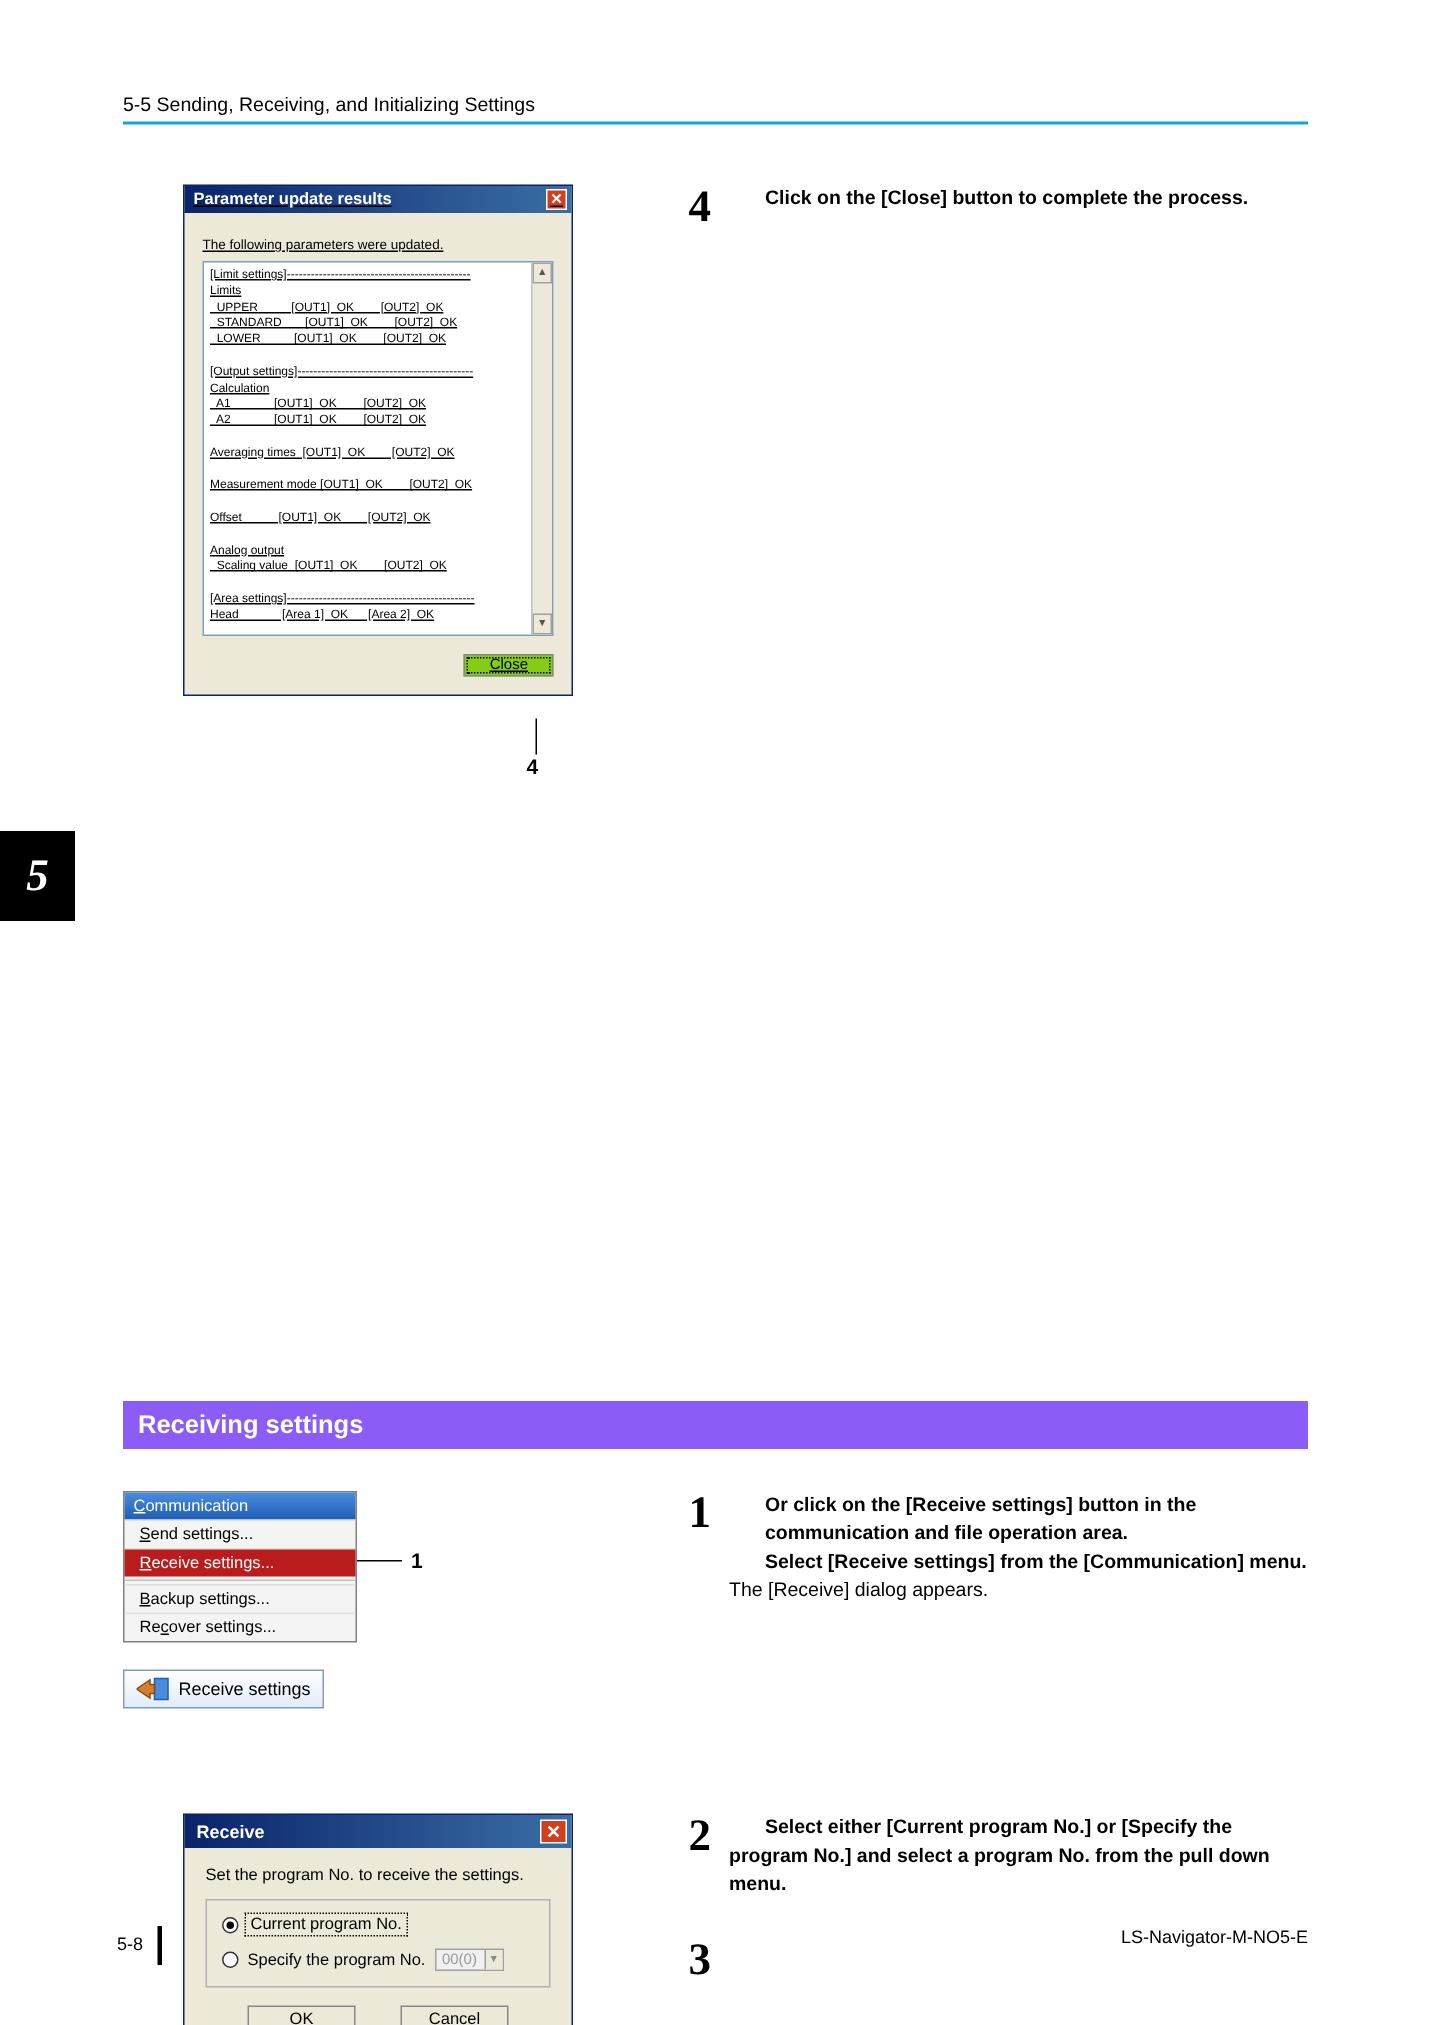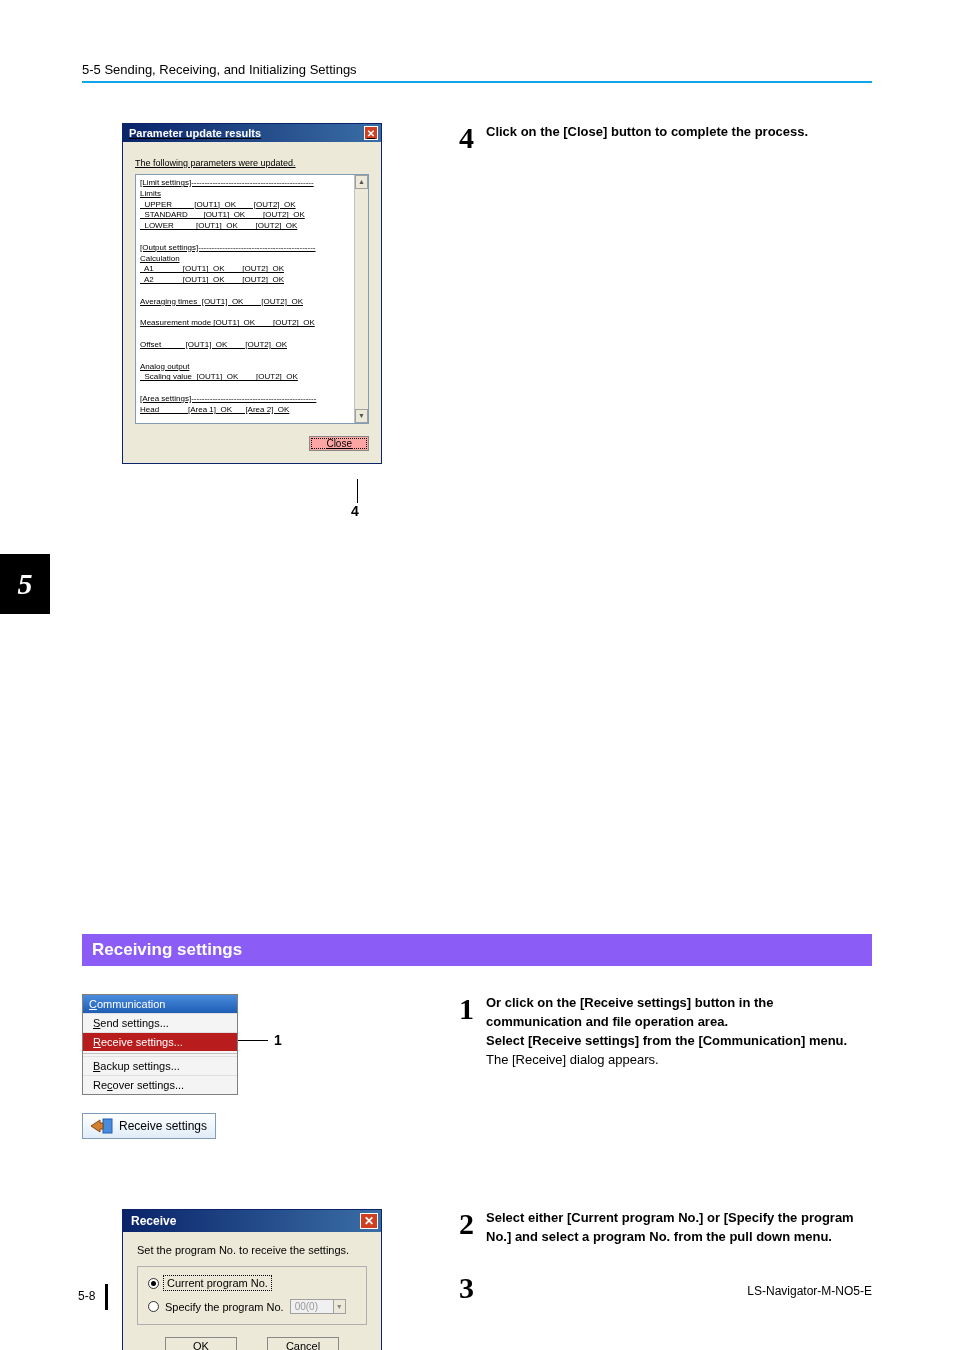--- a/index.html
+++ b/index.html
@@ -38,21 +38,21 @@
     font-family: Georgia, 'Times New Roman', serif;
     font-weight: bold;
     font-size: 30px;
     width: 44px;
     flex: 0 0 auto;
     line-height: 1;
     text-align: right;
     padding-right: 12px;
   }
   .step-text { font-size: 13px; line-height: 1.45; }
-  .step-text .bold { font-weight: bold; }
+  .step-text .bold { font-weight: bold; margin-left: 24px; }
 
   
   .win-dialog {
     border: 1px solid #0a246a;
     background: #ece9d8;
     font-family: Tahoma, Arial, sans-serif;
     position: relative;
   }
   .titlebar {
     display: flex;
@@ -92,21 +92,21 @@
     position:absolute; right:0; top:0; bottom:0; width:14px;
     background:#ece9d8;
     border-left:1px solid #c0c0c0;
     display:flex; flex-direction:column; justify-content:space-between;
   }
   .scroll-arrow{
     height:14px; background:#ece9d8; border:1px solid #a0a0a0;
     font-size:7px; text-align:center; line-height:12px; color:#555;
   }
   .btn {
-    background:#fca5a5;
+    background:#84cc16;
     border:1px solid #888;
     font-size:10px;
     padding:1px 16px;
     cursor:pointer;
   }
   .btn-row {
     display:flex; justify-content:flex-end; gap:10px;
     margin-top:12px;
   }
   .btn-focus { outline:1px dotted #000; outline-offset:-3px; }
@@ -201,21 +201,21 @@
     width:11px; height:11px; border-radius:50%;
     border:1px solid #333; display:inline-flex;
     align-items:center; justify-content:center; background:#fff;
   }
   .radio.checked::after{
     content:''; width:5px; height:5px; border-radius:50%; background:#000;
   }
   .dotted-focus { outline:1px dotted #000; outline-offset:1px; padding:0 2px; }
   .combo {
     border:1px solid #a0a0a0; background:#f0f0f0; color:#999;
-    font-size:10px; padding:1px 14px 1px 4px; width:56px; position:relative; display:inline-block;
+    font-size:10px; padding:1px 14px 1px 4px; width:46px; position:relative; display:inline-block;
   }
   .combo-arrow{
     position:absolute; right:0; top:0; bottom:0; width:12px;
     border-left:1px solid #a0a0a0; background:#ece9d8;
     font-size:7px; text-align:center; line-height:14px; color:#888;
   }
   .btn-row2 {
     display:flex; justify-content:center; gap:30px; margin-top:12px;
   }
   .btn2 {

